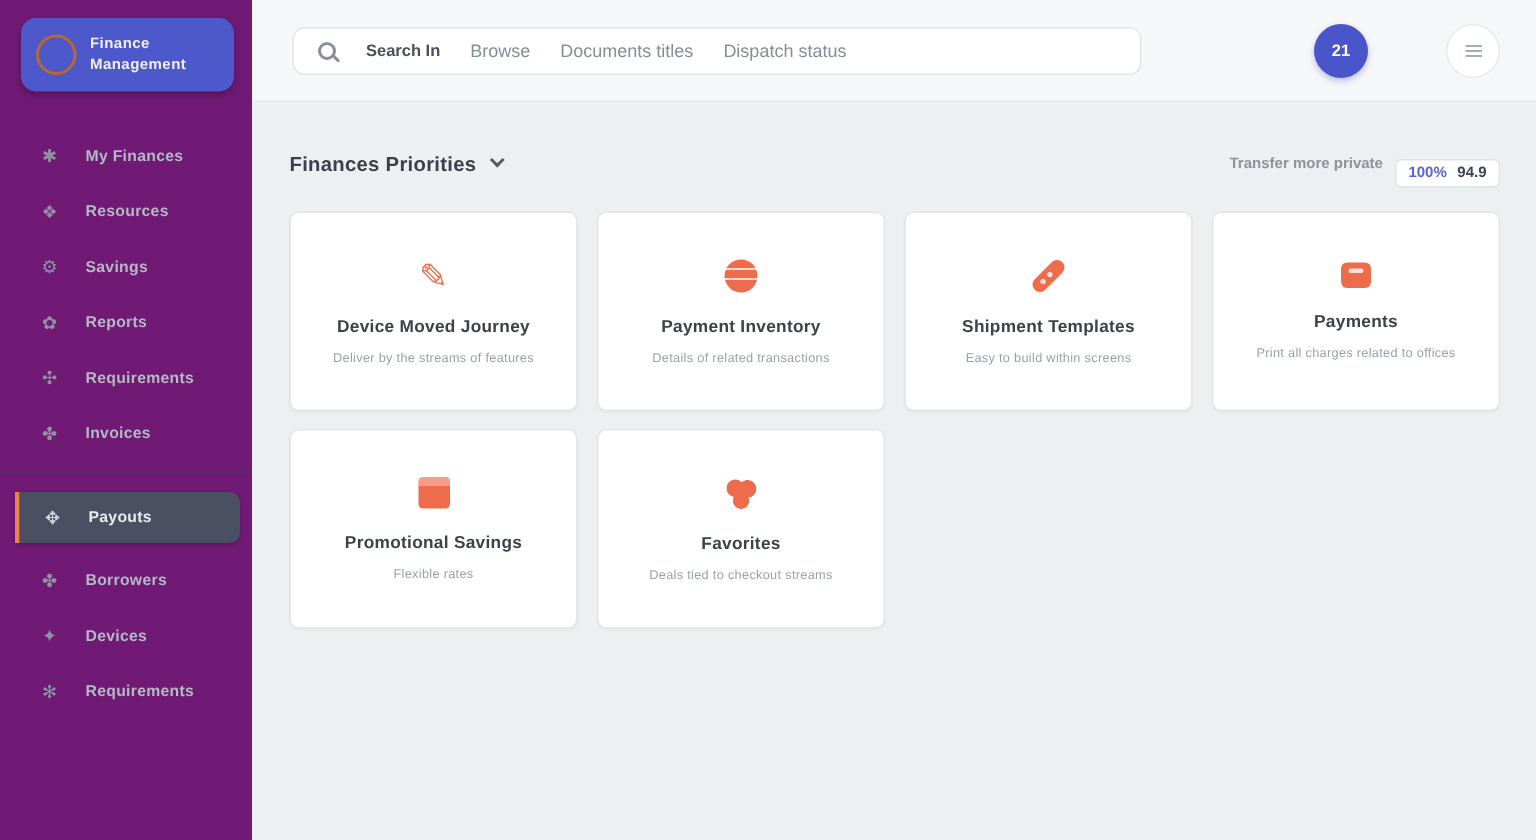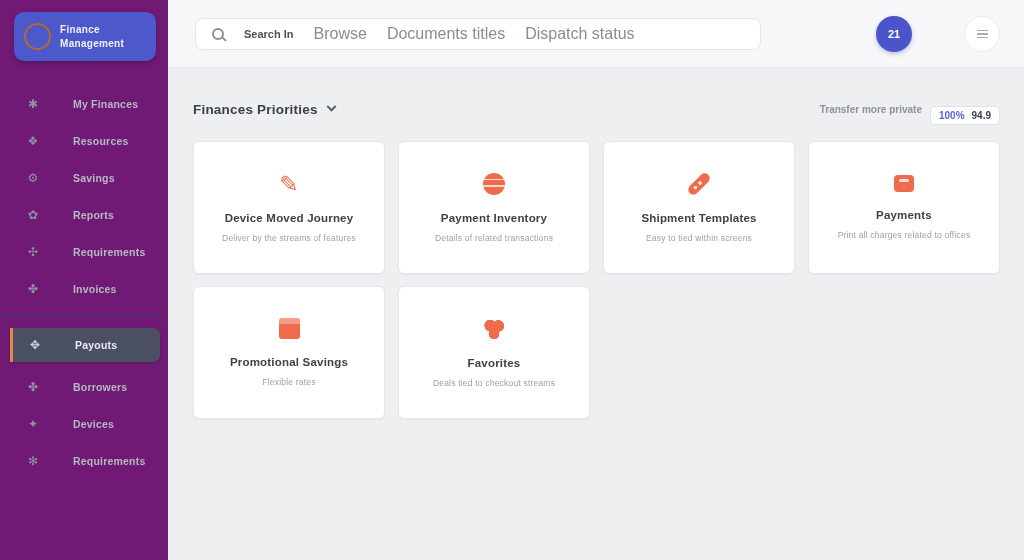--- a/index.html
+++ b/index.html
@@ -8,34 +8,34 @@
   .app { display:flex; width:1024px; height:560px; }
 
   
   .sidebar { width:168px; background:#701a75; height:100%; flex:0 0 168px; display:flex; flex-direction:column; }
   .logo-card { margin:12px 12px 24px 14px; background:#4d58cb; border-radius:10px; padding:11px 10px; display:flex; align-items:center; gap:9px; box-shadow:0 2px 5px rgba(0,0,0,.25); }
   .coin { width:27px; height:27px; border-radius:50%; background:radial-gradient(circle at 38% 34%, #f2b express 0, #f2b05e 0%, #e0914a 55%, #c9763a 100%); border:2px solid #b5682f; flex:0 0 27px; }
   .logo-text { color:#f0f1fb; font-size:10px; font-weight:bold; line-height:1.35; letter-spacing:.3px; }
   .nav { display:flex; flex-direction:column; }
   .nav-item { height:37px; display:flex; align-items:center; padding-left:26px; gap:17px; cursor:pointer; }
   .nav-ic { width:14px; font-size:12px; color:#8d93a1; text-align:center; }
-  .nav-label { font-size:10.5px; font-weight:bold; color:#b4b9c3; letter-spacing:.2px;margin-left:16px; }
+  .nav-label { font-size:10.5px; font-weight:bold; color:#b4b9c3; letter-spacing:.2px; }
   .divider { height:1px; background:#3b414f; margin:8px 0 10px 0; }
   .nav-item.active { background:#4a5061; border-left:3px solid #e8834f; border-radius:0 7px 7px 0; margin:2px 8px 6px 10px; padding-left:15px; height:34px; box-shadow:0 1px 3px rgba(0,0,0,.2); }
   .nav-item.active .nav-label { color:#e9ebf0; }
   .nav-item.active .nav-ic { color:#cfd3db; }
 
   
   .main { flex:1; display:flex; flex-direction:column; }
   .topbar { height:68px; background:#f6f7f8; border-bottom:1px solid #e7e9ec; display:flex; align-items:center; padding:0 24px 0 27px; gap:8px; }
   .search { width:566px; height:32px; background:#ffffff; border:1px solid #e3e5e9; border-radius:8px; display:flex; align-items:center; padding:0 16px; gap:20px; }
   .search-ic { width:12px; height:12px; border:2px solid #8a9099; border-radius:50%; position:relative; flex:0 0 12px; }
   .search-ic::after { content:""; position:absolute; width:6px; height:2px; background:#8a9099; transform:rotate(45deg); right:-5px; bottom:-2px; border-radius:1px; }
   .search-primary { font-size:11px; font-weight:bold; color:#4b5058; }
-  .search-token { font-size:16px; color:#878d96; }
+  .search-token { font-size:12px; color:#878d96; }
   .top-spacer { flex:1; }
   .circle { width:36px; height:36px; border-radius:50%; display:flex; align-items:center; justify-content:center; cursor:pointer; }
   .notif { background:#4a55c9; color:#ffffff; font-size:11px; font-weight:bold; box-shadow:0 2px 4px rgba(74,85,201,.35); }
   .avatar { background:
       radial-gradient(circle at 48% 40%, #b06a3e 0 22%, transparent 23%),
       radial-gradient(circle at 30% 30%, #2a2018 0 30%, transparent 32%),
       radial-gradient(circle at 72% 62%, #4a3categories 0, #4a3a2b 0 28%, transparent 30%),
       radial-gradient(circle at 60% 25%, #171310 0 26%, transparent 28%),
       #5d4633; }
   .menu-circle { background:#ffffff; border:1px solid #e8eaed; }
@@ -189,21 +189,21 @@
 
         <div class="card">
           <div class="ic ic-globe"></div>
           <div class="card-title">Payment Inventory</div>
           <div class="card-sub">Details of related transactions</div>
         </div>
 
         <div class="card">
           <div class="ic ic-brush"></div>
           <div class="card-title">Shipment Templates</div>
-          <div class="card-sub">Easy to tied within screens</div>
+          <div class="card-sub">Easy to build within screens</div>
         </div>
 
         <div class="card">
           <div class="ic ic-wallet"></div>
           <div class="card-title">Payments</div>
           <div class="card-sub">Print all charges related to offices</div>
         </div>
 
         <div class="card">
           <div class="ic ic-square"></div>

